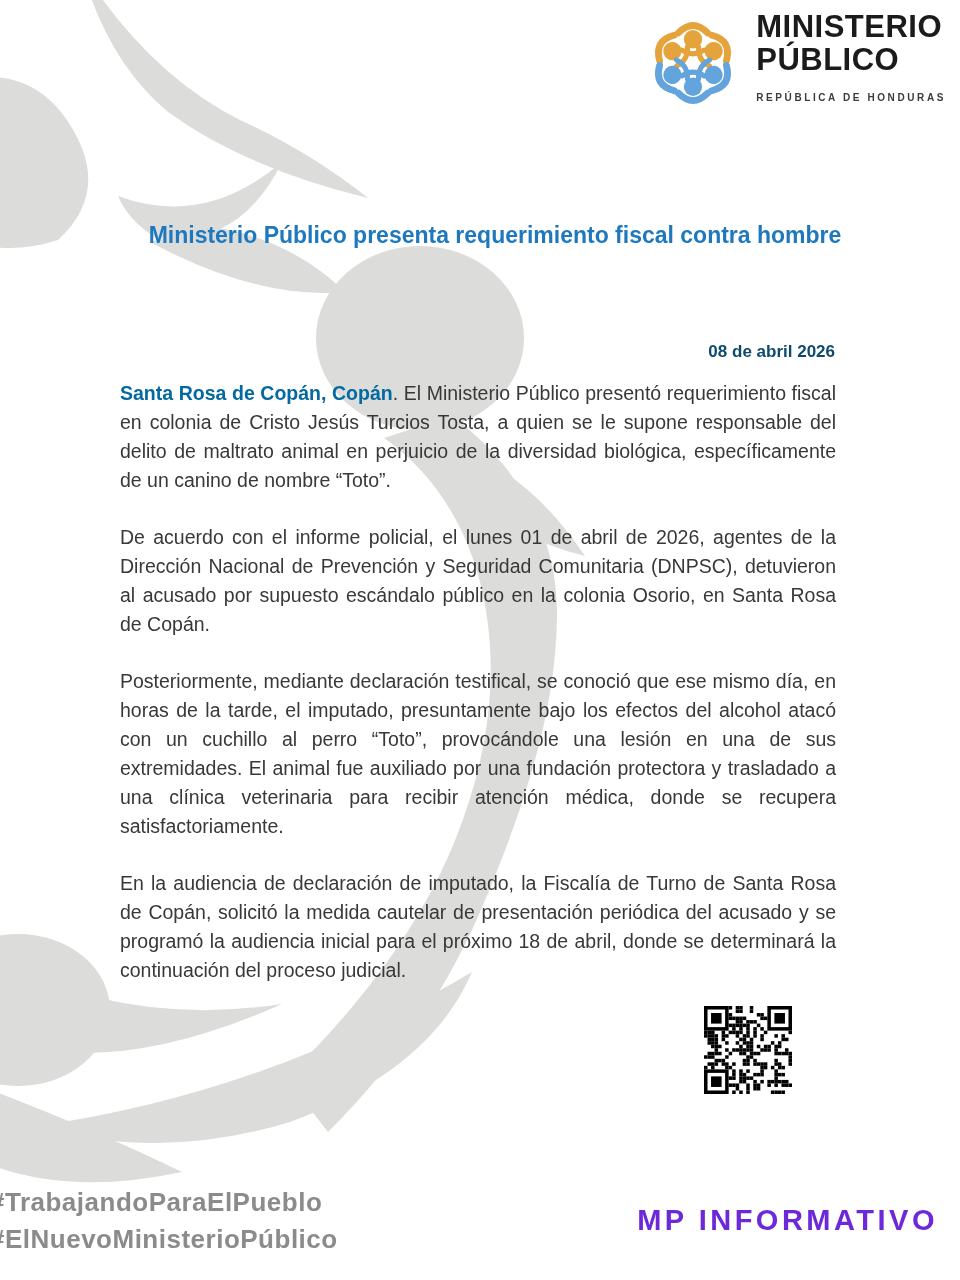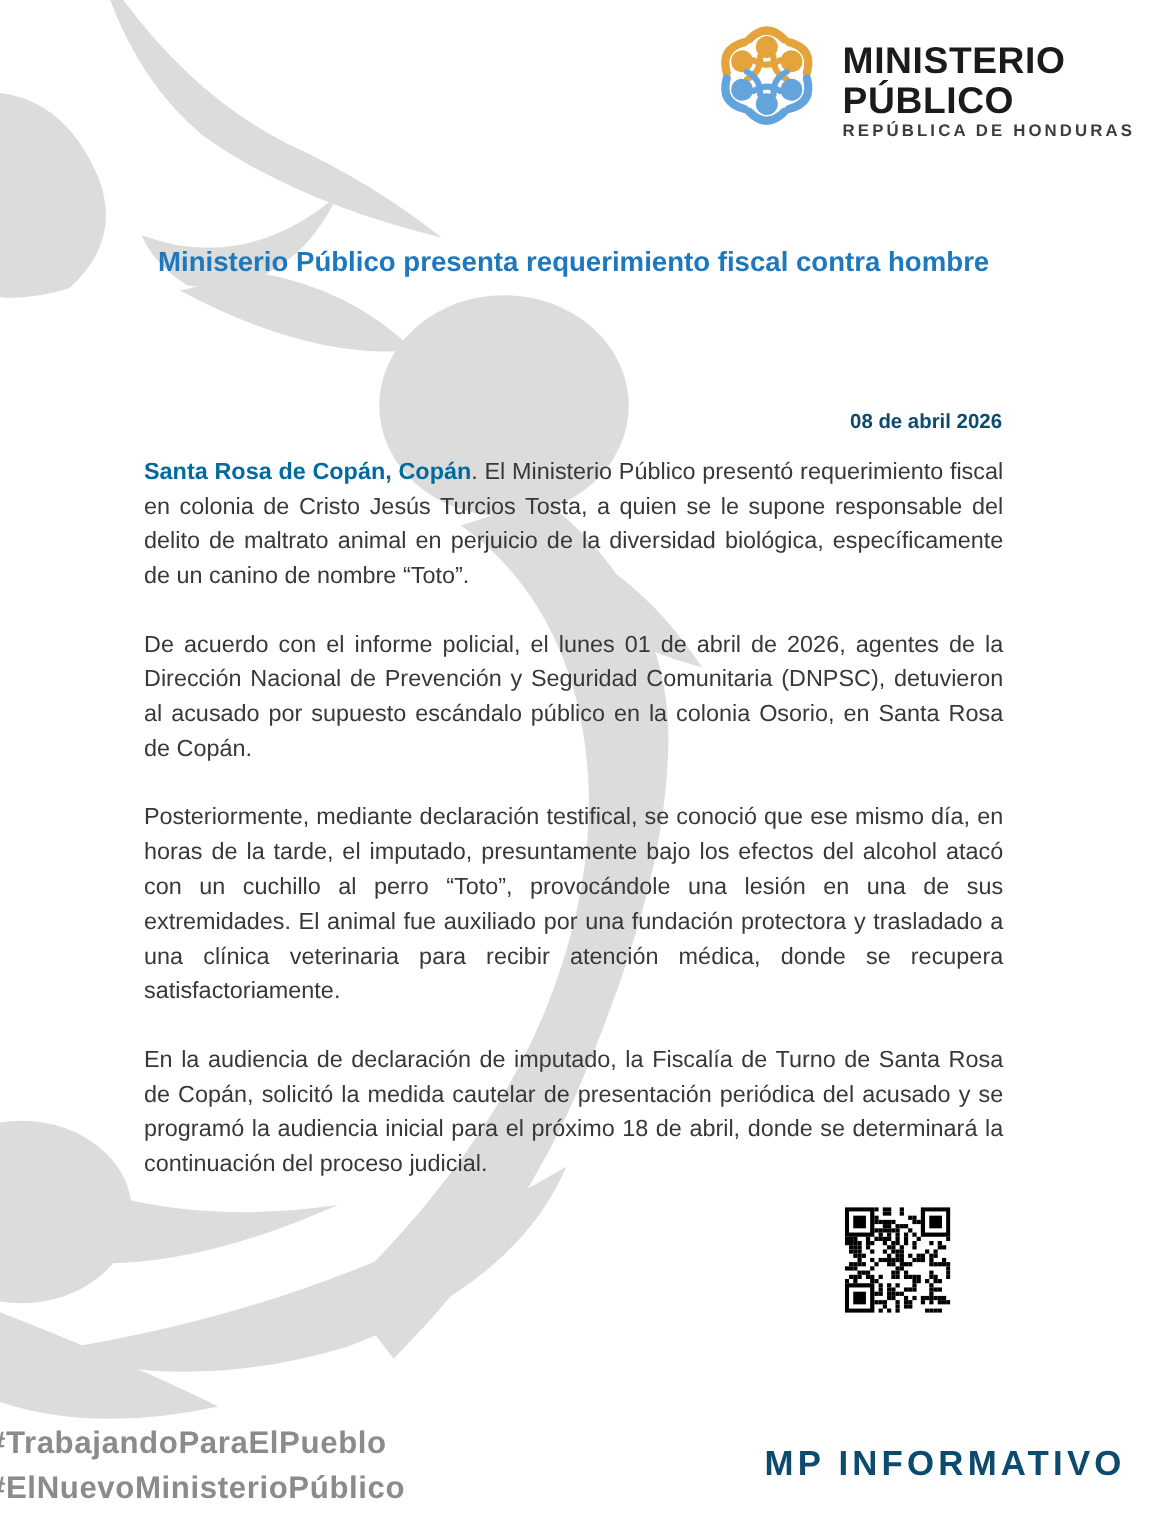--- a/index.html
+++ b/index.html
@@ -17,42 +17,42 @@
     background:#ffffff;
     overflow:hidden;
     font-family:"Liberation Sans","DejaVu Sans",sans-serif;
   }
   
   .watermark{position:absolute;left:0;top:0;z-index:0;}
   .watermark path,.watermark ellipse{fill:var(--watermark-gray);}
   
   .masthead{
     position:absolute;top:10px;right:14px;z-index:1;
-    display:flex;align-items:flex-end;gap:10px;
+    display:flex;align-items:flex-start;gap:10px;
   }
   .seal{display:block;}
   .seal .head-o{fill:var(--logo-orange);}
   .seal .head-b{fill:var(--logo-blue);}
   .seal path{fill:none;stroke-linecap:round;}
   .seal .arm-o{stroke:var(--logo-orange);stroke-width:7.5;}
   .seal .arm-b{stroke:var(--logo-blue);stroke-width:7.5;}
   .seal .body-o{stroke:var(--logo-orange);stroke-width:5.5;}
   .seal .body-b{stroke:var(--logo-blue);stroke-width:5.5;}
   .logotype{color:#1b1b1b;}
   .lt-line{
     font-size:31px;font-weight:bold;line-height:33px;letter-spacing:.5px;
   }
   .lt-sub{
-    margin-top:0;font-size:14px;font-weight:bold;letter-spacing:2.6px;color:#3c3c3c;
+    margin-top:16px;font-size:10px;font-weight:bold;letter-spacing:2.6px;color:#3c3c3c;
     white-space:nowrap;
   }
   
   .headline{
     position:absolute;top:201px;left:80px;width:796px;z-index:1;
-    margin:0;text-align:center;
+    margin:17px;text-align:center;
     color:var(--accent-blue);
     font-size:23px;font-weight:bold;line-height:34px;
   }
   .headline span{display:block;}
   
   .date{
     position:absolute;top:342px;right:125px;z-index:1;
     font-size:17px;font-weight:bold;color:#0c4a6e;
   }
   
@@ -66,21 +66,21 @@
   
   .qr{position:absolute;left:704px;top:1006px;width:88px;height:88px;z-index:1;}
   
   .hashtags{
     position:absolute;left:-10px;top:1184px;z-index:1;
     color:var(--hashtag-gray);
     font-size:26px;font-weight:bold;line-height:37px;letter-spacing:.5px;
   }
   .brand{
     position:absolute;right:22px;top:1204px;z-index:1;
-    color:#0c4a6e;
+    color:#6d28d9;
     font-size:29px;font-weight:bold;letter-spacing:3.5px;
     white-space:nowrap;
   }
 </style>
 </head>
 <body>
 
 <div class="page">
 
   <svg class="watermark" width="960" height="1280" viewBox="0 0 960 1280" aria-hidden="true">

